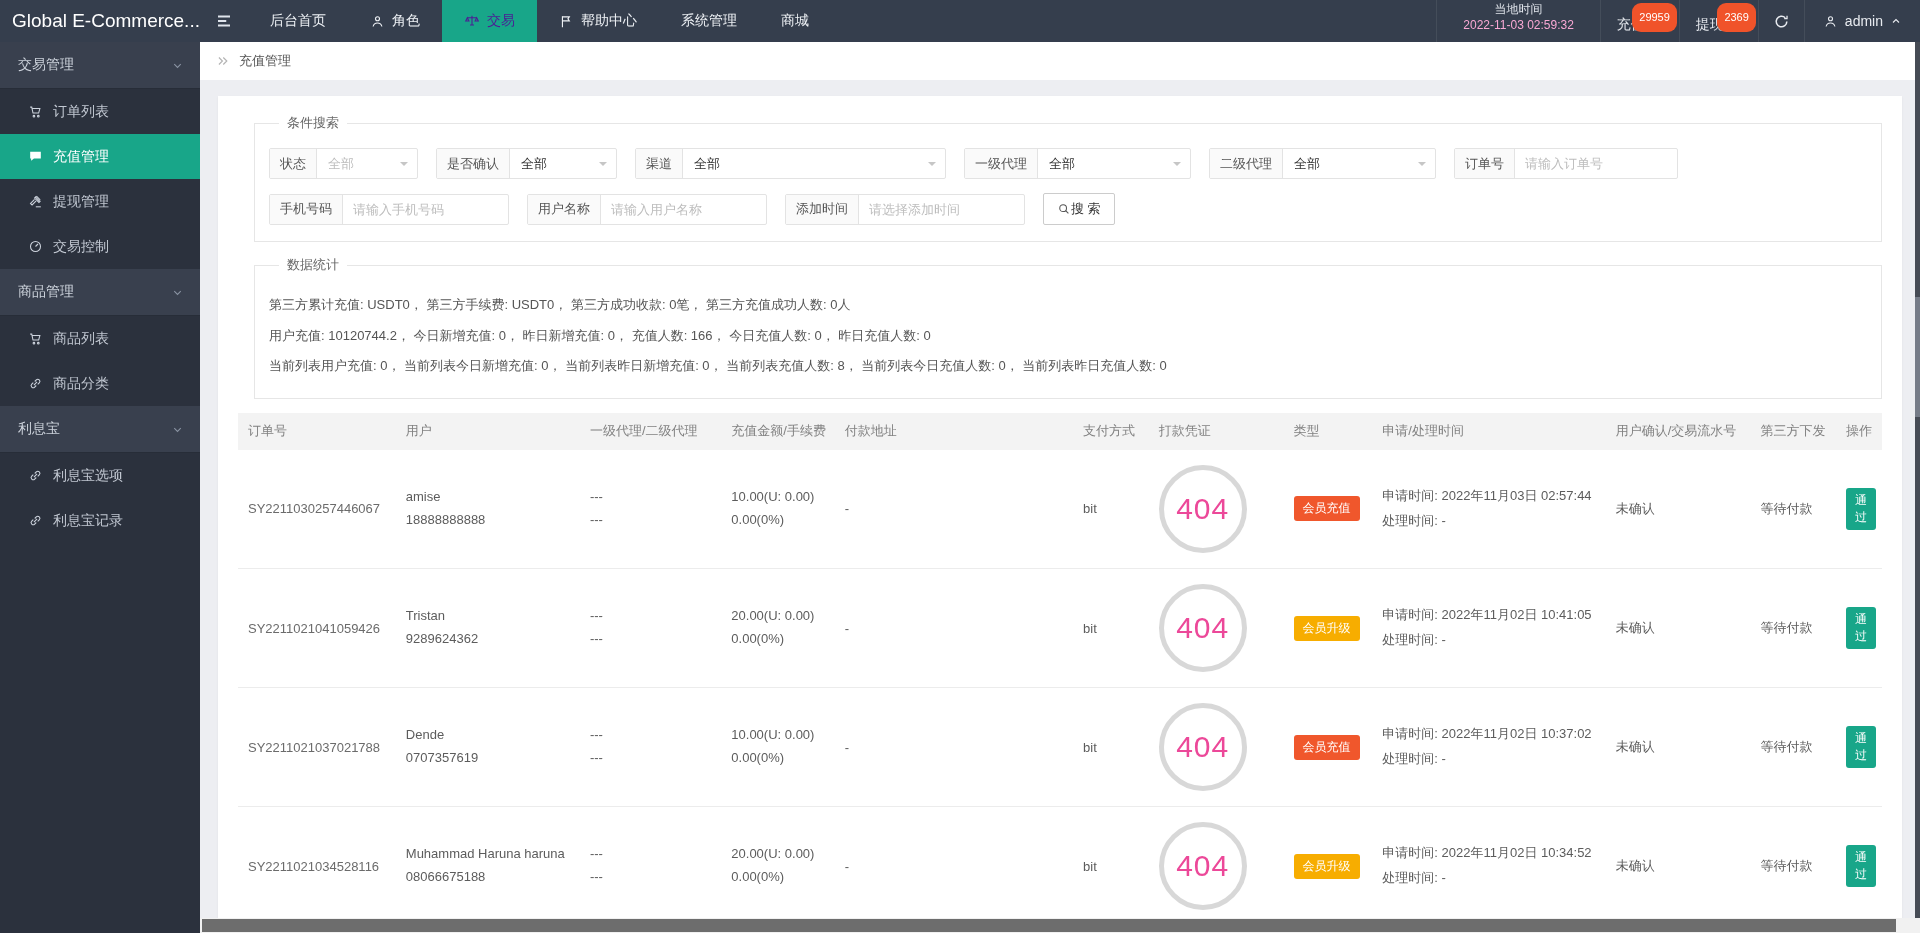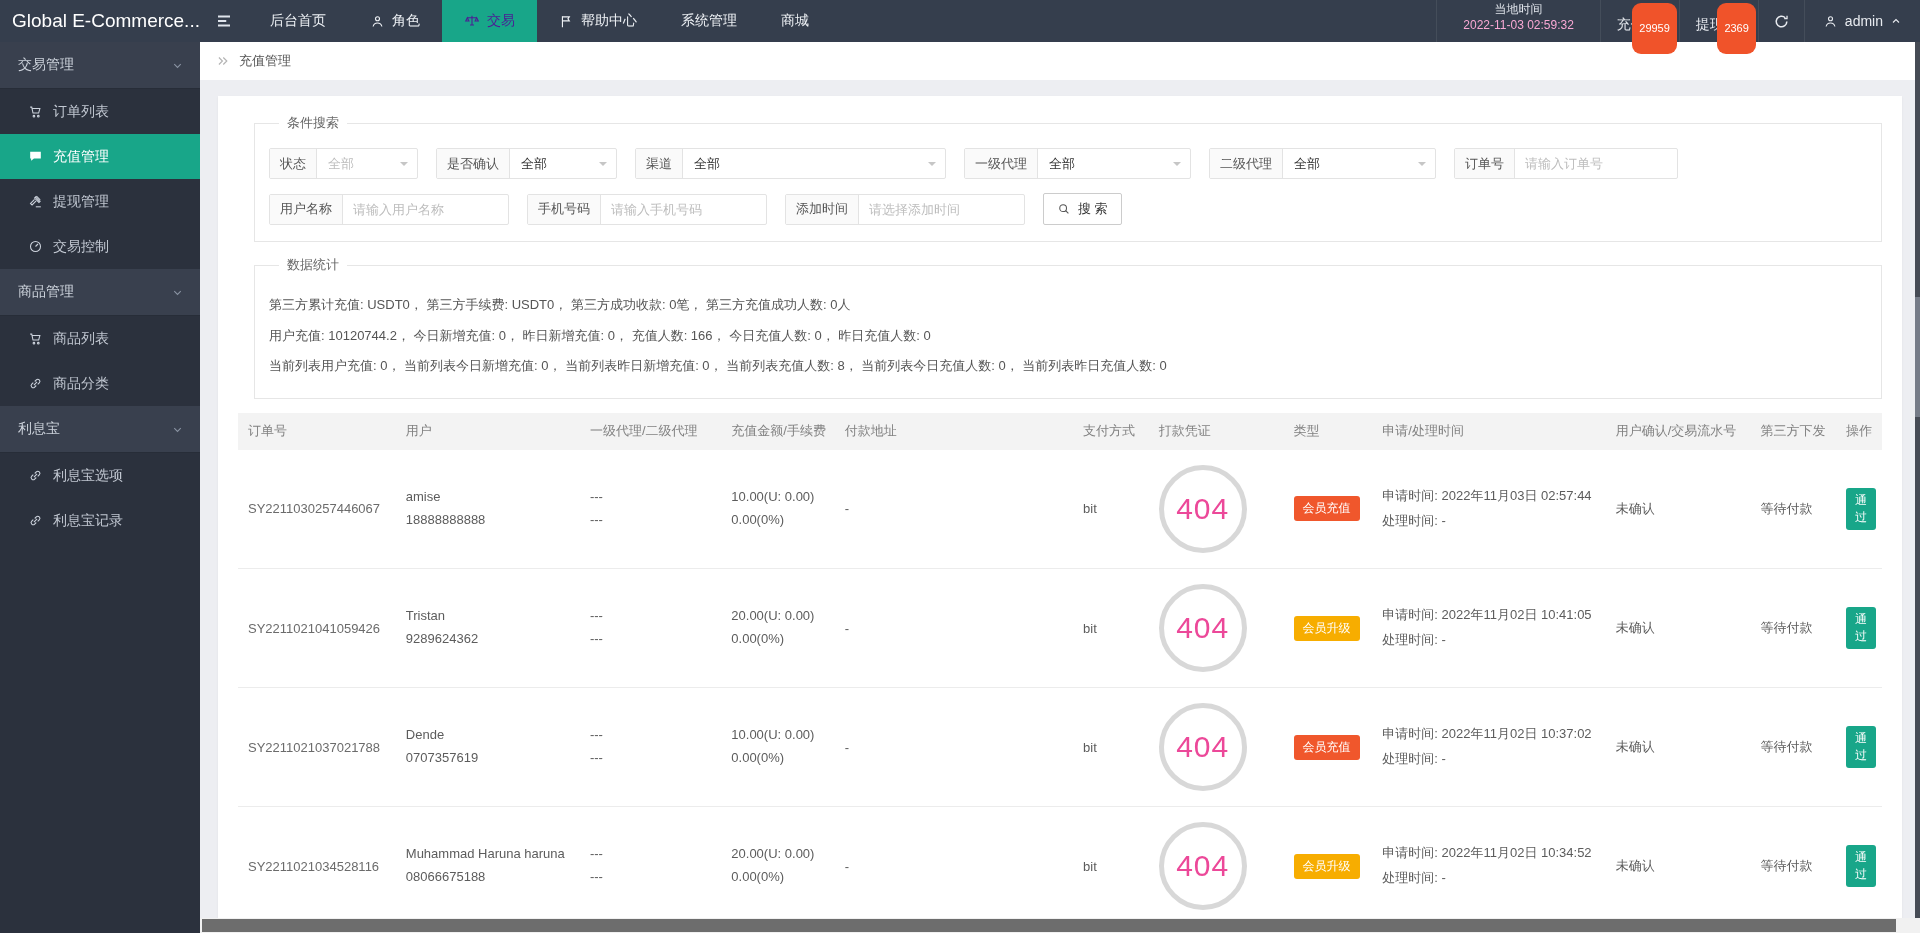--- a/index.html
+++ b/index.html
@@ -32,21 +32,21 @@
   }
   .time-label { font-size:12px; color:#dfe3ea; line-height:1.5; }
   .time-value { font-size:12px; color:#f9a8d4; line-height:1.3; }
   .nav-stat {
     position:relative; display:flex; align-items:center;
     padding:8px 34px 0 16px; font-size:14px; cursor:pointer;
     border-right:1px solid rgba(255,255,255,.08);
   }
   .nav-badge {
     position:absolute; top:3px; right:2px; background:#f0532a; color:#fff;
-    font-size:11px; line-height:1; padding:20px 7px; border-radius:9px;
+    font-size:11px; line-height:1; padding:9px 7px; border-radius:9px;
   }
   .nav-refresh { width:46px; display:flex; align-items:center; justify-content:center; cursor:pointer; border-right:1px solid rgba(255,255,255,.08); }
   .nav-user { display:flex; align-items:center; gap:7px; padding:0 18px; font-size:14px; cursor:pointer; }
 
   
   .sidebar {
     position:fixed; top:42px; left:0; bottom:0; width:200px;
     background:#2b313d; z-index:30;
   }
   .side-group-header {
@@ -89,21 +89,21 @@
   }
   .control .val.ph { color:#bdbdbd; }
   .control input {
     border:none; outline:none; font-size:13px; padding:0 10px; color:#333;
     font-family:inherit; background:transparent;
   }
   .control input::placeholder { color:#bdbdbd; }
   .w-status { width:100px; } .w-confirm { width:106px; } .w-channel { width:262px; }
   .w-agent { width:152px; } .w-order { width:162px; } .w-text { width:165px; }
   .btn-search {
-    display:flex; align-items:center; gap:7px; height:32px; padding:0 13px;
+    display:flex; align-items:center; gap:0; height:32px; padding:0 13px;
     background:#fff; border:1px solid #ccc; border-radius:2px; color:#333;
     font-size:13px; cursor:pointer; font-family:inherit;
   }
 
   
   .stats-line { color:#555; font-size:13px; line-height:2.35; white-space:nowrap; }
 
   
   table { width:100%; border-collapse:collapse; table-layout:fixed; margin-top:6px; }
   thead th {
@@ -394,26 +394,26 @@
             </span>
           </div>
           <div class="control">
             <span class="lbl">订单号</span>
             <input class="w-order" placeholder="请输入订单号" style="">
           </div>
         </div>
 
         <div class="filter-row">
           <div class="control">
+            <span class="lbl">手机号码</span>
+            <input class="w-text" placeholder="请输入手机号码" style="">
+          </div>
+          <div class="control">
             <span class="lbl">用户名称</span>
             <input class="w-text" placeholder="请输入用户名称" style="">
-          </div>
-          <div class="control">
-            <span class="lbl">手机号码</span>
-            <input class="w-text" placeholder="请输入手机号码" style="">
           </div>
           <div class="control">
             <span class="lbl">添加时间</span>
             <input class="w-text" placeholder="请选择添加时间" style="">
           </div>
           <button class="btn-search">
             <span>
               <svg width="14" height="14" viewBox="0 0 24 24" fill="none" stroke="#555" stroke-width="1.8">
                   <circle cx="10.5" cy="10.5" r="5.8"></circle>
                   <path d="M14.8 14.8L19.5 19.5"></path>

